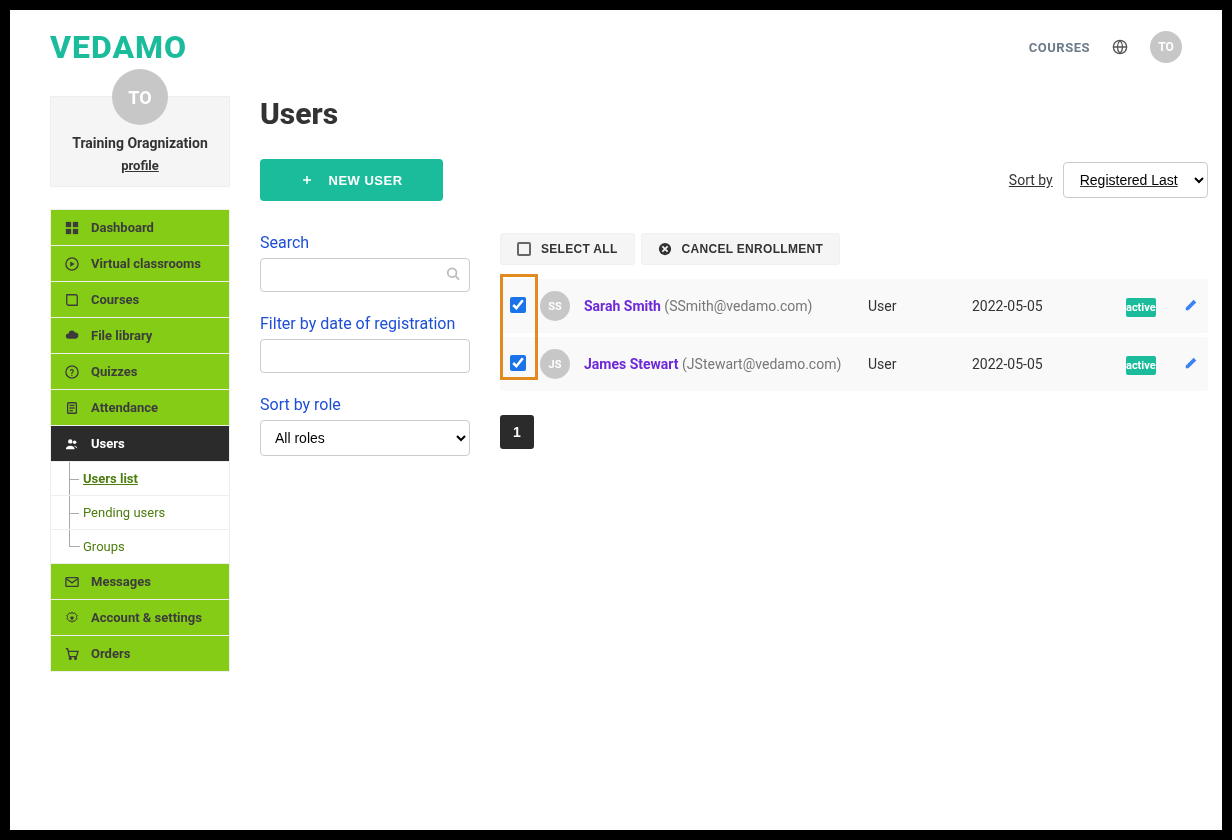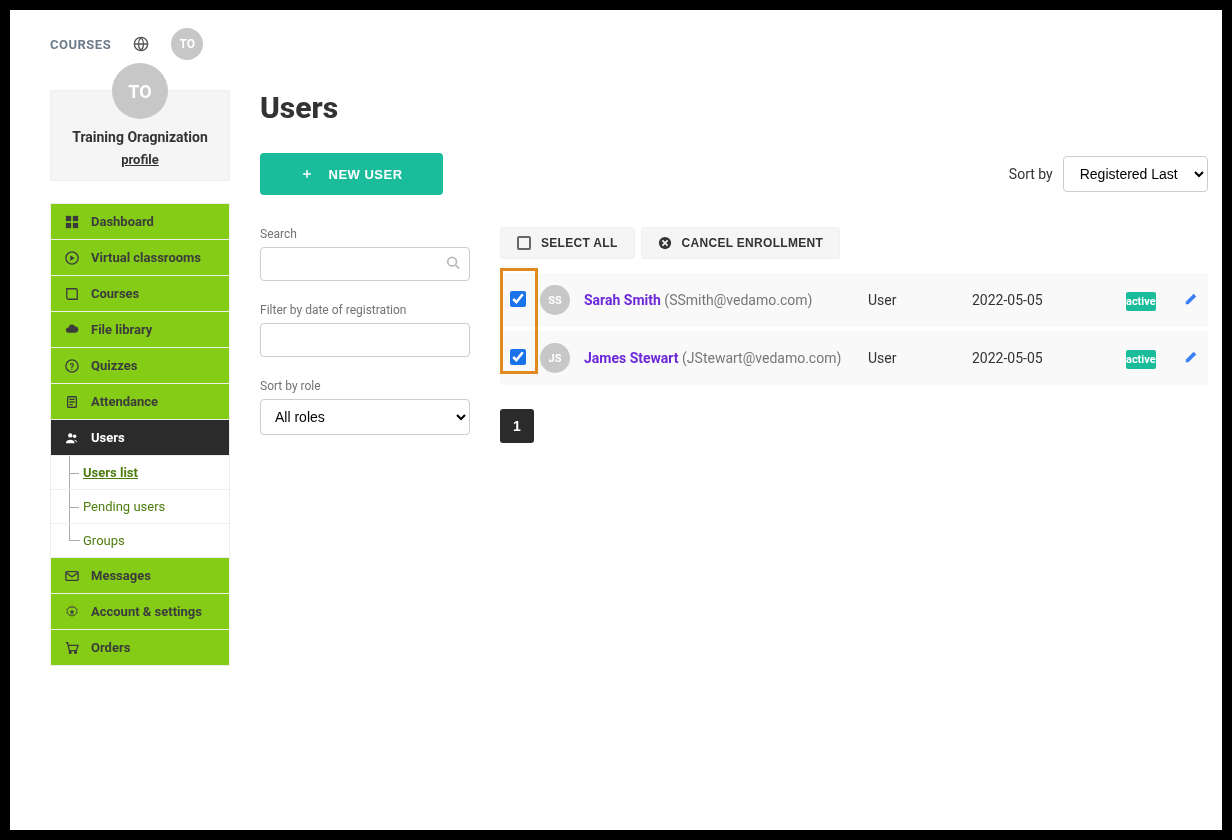--- a/index.html
+++ b/index.html
@@ -29,25 +29,25 @@
   .nav-sub-item.continue::before { bottom: 0; border-bottom: none; }
   .nav-sub-item .tick { position: absolute; left: 18px; top: 50%; width: 10px; border-bottom: 1px solid #aaa; }
   .nav-sub-item.last::before { bottom: 50%; }
   .nav-sub-item.active { font-weight: 700; text-decoration: underline; }
   
   .main { flex: 1; }
   .page-title { font-size: 30px; font-weight: 800; color: #333; margin-bottom: 28px; }
   .row-controls { display: flex; align-items: center; justify-content: space-between; margin-bottom: 32px; }
   .btn-new { background: #1abc9c; color: #fff; border: none; border-radius: 4px; padding: 12px 40px; font-size: 13px; font-weight: 700; letter-spacing: 0.5px; display: flex; align-items: center; gap: 14px; cursor: pointer; }
   .plus { font-size: 14px; font-weight: 900; }
-  .sortby { display: flex; align-items: center; gap: 10px; font-size: 14px; color: #333; }
+  .sortby { display: flex; align-items: center; gap: 10px; font-size: 14px; color: #333; text-decoration: underline; }
   .sortby select { padding: 8px 12px; font-size: 14px; border: 1px solid #ccc; border-radius: 4px; background: #fff; min-width: 140px; }
   .content-row { display: flex; gap: 30px; }
   .filters { width: 210px; flex-shrink: 0; }
-  .filter-label { font-size: 12px; color: #737373; margin-bottom: 6px; display: block; }
+  .filter-label { font-size: 16px; color: #1d4ed8; margin-bottom: 6px; display: block; }
   .filter-input { width: 100%; padding: 8px 32px 8px 10px; border: 1px solid #ccc; border-radius: 4px; font-size: 14px; margin-bottom: 22px; position: relative; }
   .search-wrap { position: relative; margin-bottom: 22px; }
   .search-wrap input { width: 100%; padding: 8px 32px 8px 10px; border: 1px solid #ccc; border-radius: 4px; font-size: 14px; }
   .search-icn { position: absolute; right: 10px; top: 50%; transform: translateY(-50%); color: #bbb; }
   .filter-select { width: 100%; padding: 8px 10px; border: 1px solid #ccc; border-radius: 4px; font-size: 14px; background: #fff; }
   
   .table-area { flex: 1; }
   .actions-bar { display: flex; gap: 6px; margin-bottom: 14px; align-items: center; }
   .action-btn { background: #f5f5f5; border: 1px solid #f0f0f0; border-radius: 3px; padding: 8px 16px; font-size: 12px; font-weight: 700; color: #333; display: flex; align-items: center; gap: 10px; cursor: pointer; letter-spacing: 0.3px; }
   .action-btn .cb { width: 14px; height: 14px; border: 2px solid #666; border-radius: 2px; }
@@ -69,20 +69,21 @@
   .edit-icn { color: #3b82f6; margin-left: 14px; cursor: pointer; }
   .pagination { margin-top: 24px; }
   .page-btn { width: 34px; height: 34px; background: #2b2b2b; color: #fff; font-weight: 700; border: none; border-radius: 3px; font-size: 14px; }
 </style>
 </head>
 <body>
 
 <div class="frame">
 
   <div class="topbar">
+    <div class="logo">VEDAMO</div>
     <div class="topright">
       <a class="toplink">COURSES</a>
       <span class="globe">
         <svg viewBox="0 0 24 24" fill="none" stroke="currentColor" stroke-width="2">
             <circle cx="12" cy="12" r="10"></circle>
             <path d="M2 12h20M12 2a15 15 0 010 20M12 2a15 15 0 000 20"></path>
           </svg>
       </span>
       <div class="avatar-sm">TO</div>
     </div>

